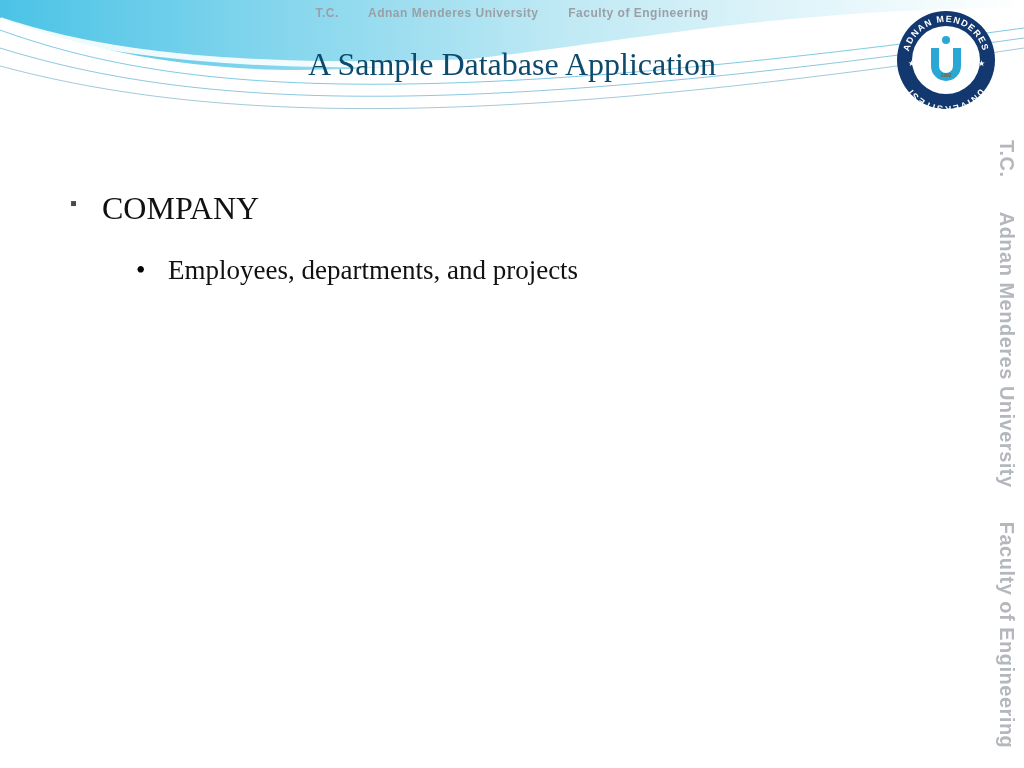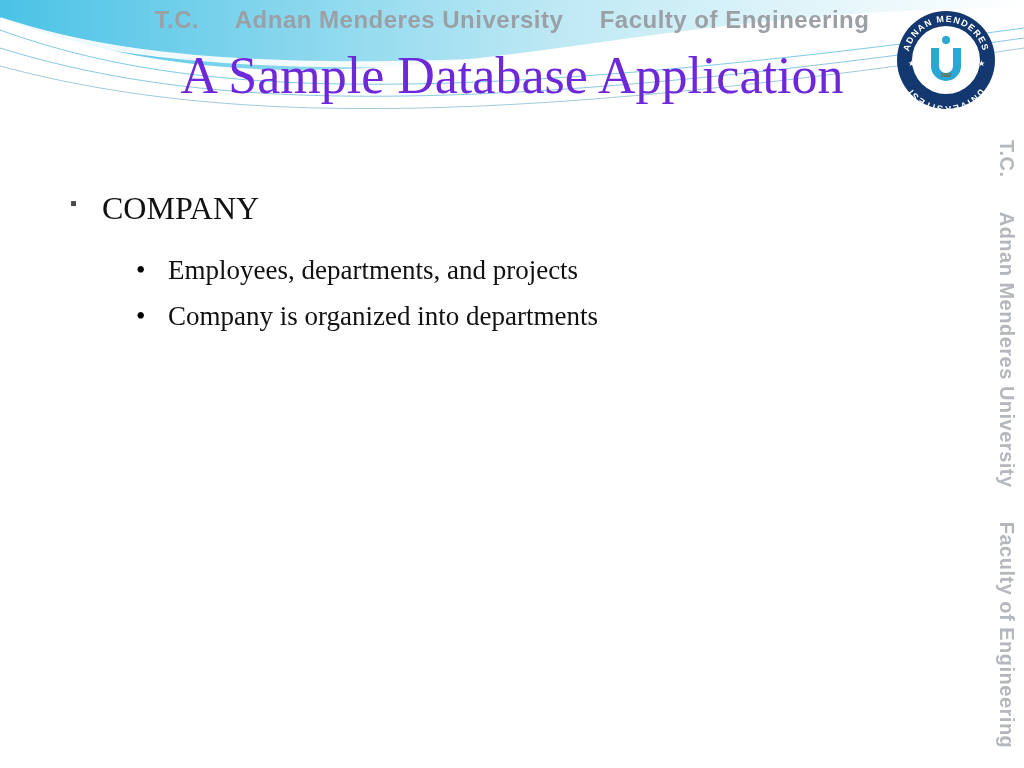--- a/index.html
+++ b/index.html
@@ -20,21 +20,21 @@
 
     
     .header-inst {
       position: absolute;
       top: 6px;
       left: 0;
       width: 1024px;
       text-align: center;
       font-family: Arial, sans-serif;
       font-weight: 700;
-      font-size: 24px;
+      font-size: 12px;
       color: #9aa0a6;
       letter-spacing: 0.5px;
       white-space: nowrap;
     }
     .header-inst .sep { display:inline-block; width: 22px; }
 
     
     .side-inst {
       position: absolute;
       top: 140px;
@@ -60,22 +60,22 @@
       width: 100px; height: 100px;
     }
 
     
     .title {
       position: absolute;
       top: 46px;
       left: 0;
       width: 1024px;
       text-align: center;
-      font-size: 52px;
-      color: #6d28d9;
+      font-size: 32px;
+      color: #0c4a6e;
       font-weight: 400;
     }
 
     
     .content {
       position: absolute;
       top: 190px;
       left: 70px;
       width: 820px;
       color: #111;
@@ -181,17 +181,16 @@
 </svg>
 
 <div class="title">A Sample Database Application</div>
 
 <div class="content">
   <ul class="level1">
     <li>
       <span>COMPANY</span>
       <ul class="level2">
         <li><span>Employees, departments, and projects</span></li>
-        <li><span>Company is organized into departments</span></li>
       </ul>
     </li>
   </ul>
 </div>
 
 </body></html>

